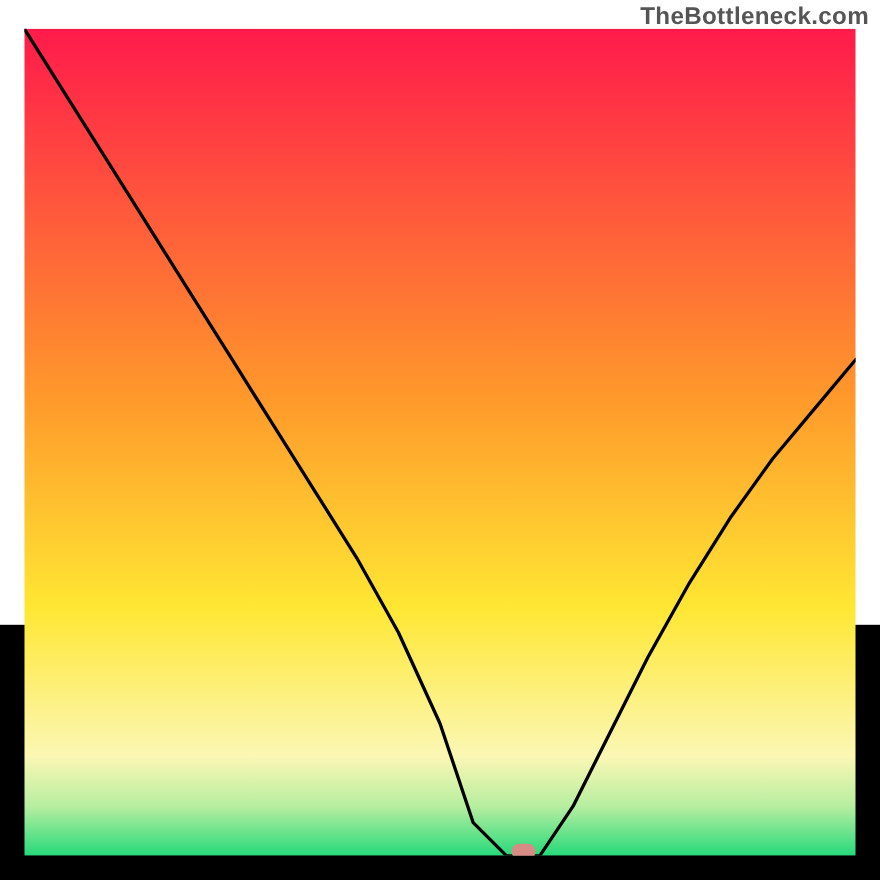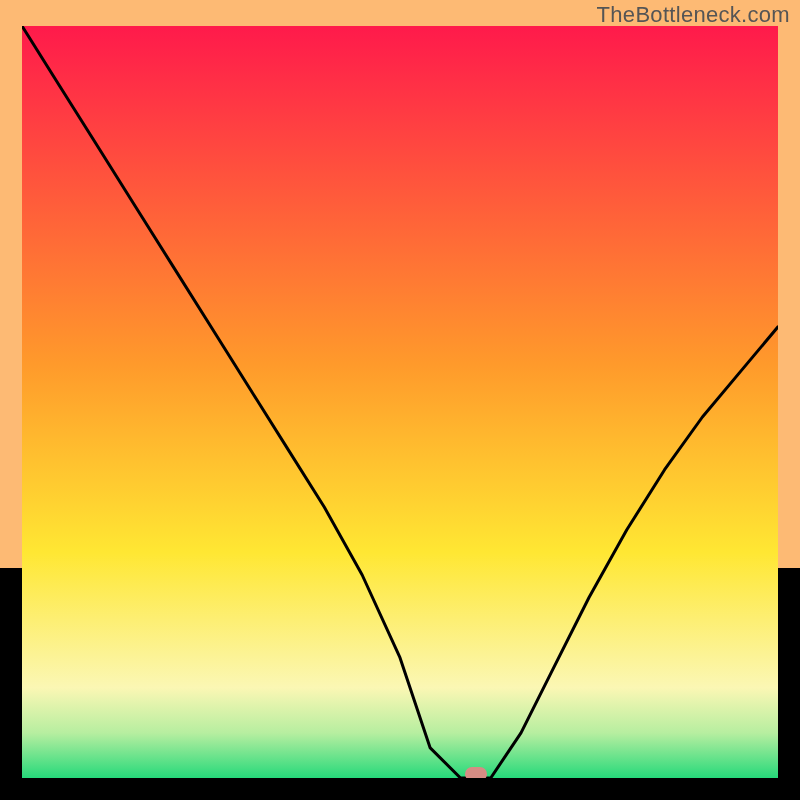--- a/index.html
+++ b/index.html
@@ -8,21 +8,22 @@
     width: 800px;
     height: 800px;
     overflow: hidden;
     font-family: Arial, Helvetica, sans-serif;
     background: #000;
   }
   .frame {
     position: relative;
     width: 800px;
     height: 568px;
-    background: #fdba74;
+    background: #ffffff;
+    font-weight: bold;
   }
   .watermark {
     position: absolute;
     top: 2px;
     right: 10px;
     color: #555;
     font-size: 22px;
     letter-spacing: 0.3px;
     z-index: 10;
   }

